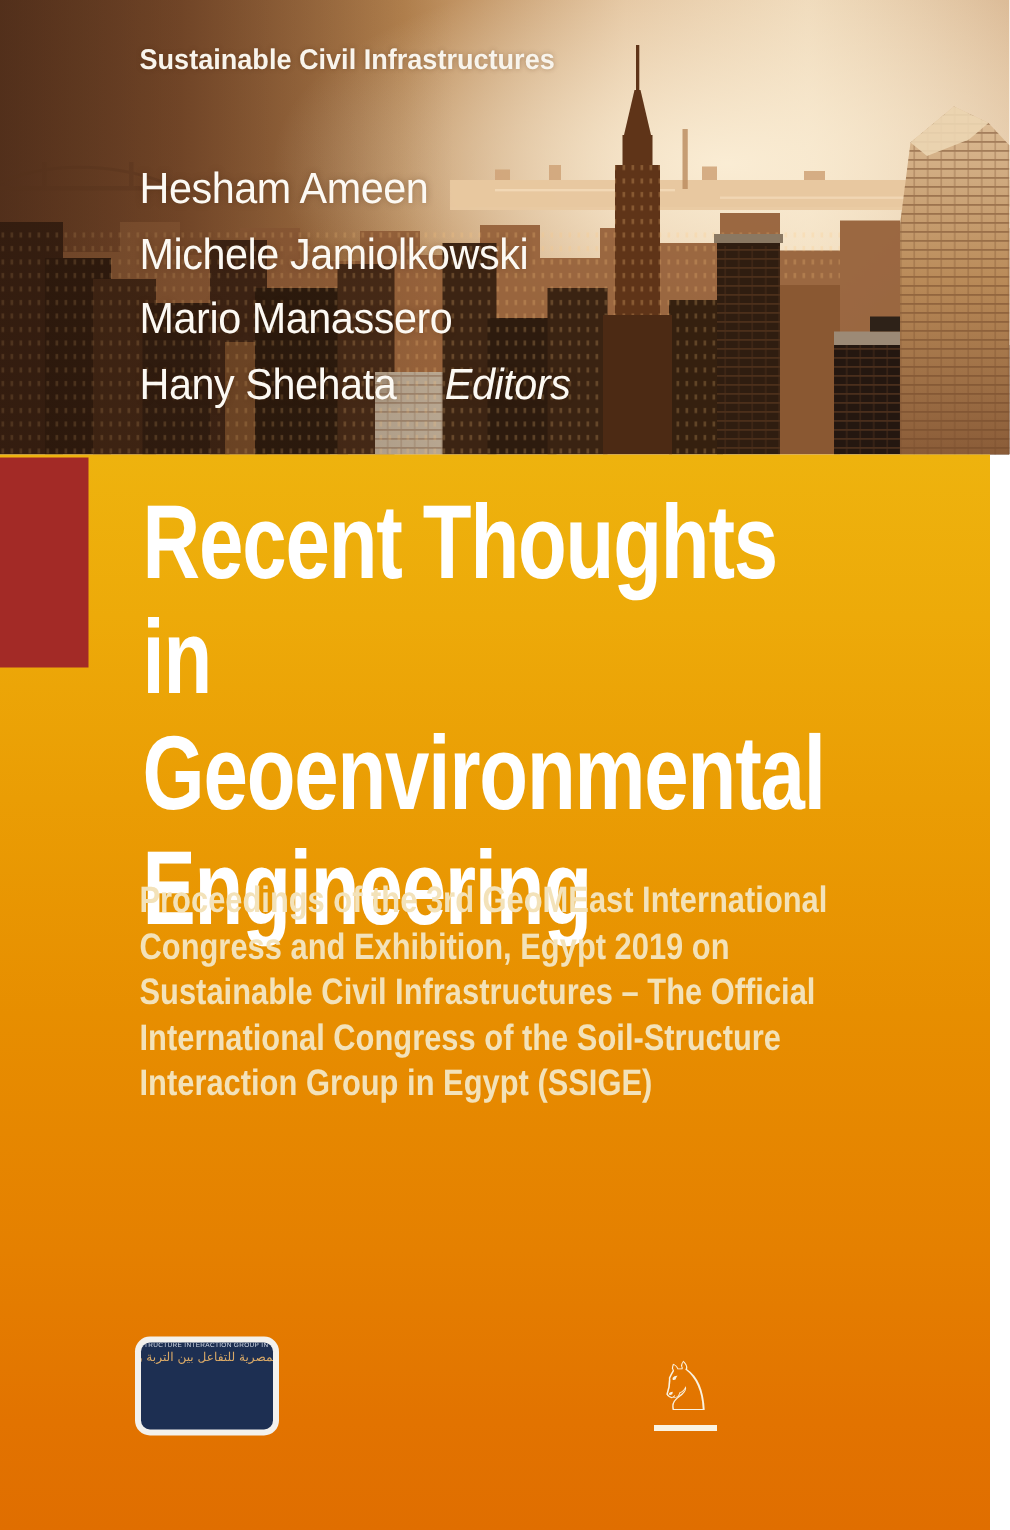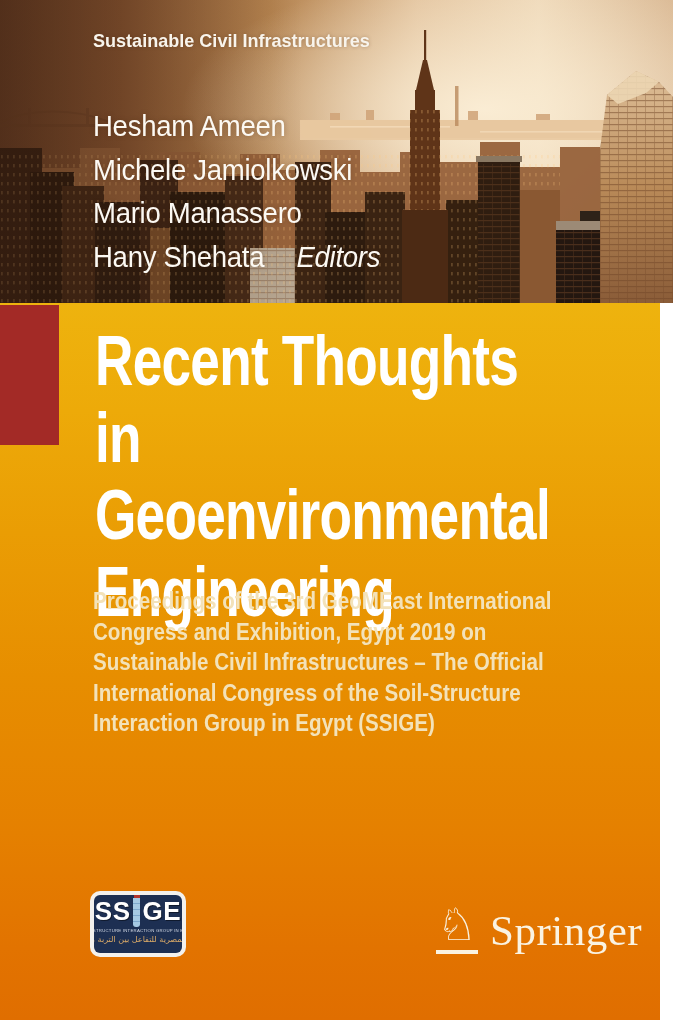--- a/index.html
+++ b/index.html
@@ -223,34 +223,25 @@
 Engineering</h1>
 
     <div class="subtitle">Proceedings of the 3rd GeoMEast International
 Congress and Exhibition, Egypt 2019 on
 Sustainable Civil Infrastructures – The Official
 International Congress of the Soil-Structure
 Interaction Group in Egypt (SSIGE)</div>
 
     <div class="ssige">
       <div class="ssige-inner">
-        <div class="ssige-row">
-          <span>SS</span>
-          <span class="ssige-pile">
-            <span class="pile-cap"></span>
-            <span class="pile-shaft"></span>
-          </span>
-          <span>GE</span>
-        </div>
         <div class="ssige-subtext">SOIL-STRUCTURE INTERACTION GROUP IN EGYPT</div>
         <div class="ssige-arabic">الجمعية المصرية للتفاعل بين التربة والمنشآت</div>
       </div>
     </div>
 
     <div class="springer">
       <div class="horse-wrap">
         <span class="horse">♘</span>
         <span class="horse-underline"></span>
       </div>
-      <span class="springer-word">Springer</span>
     </div>
   </div>
 </div>
 
 </body></html>

